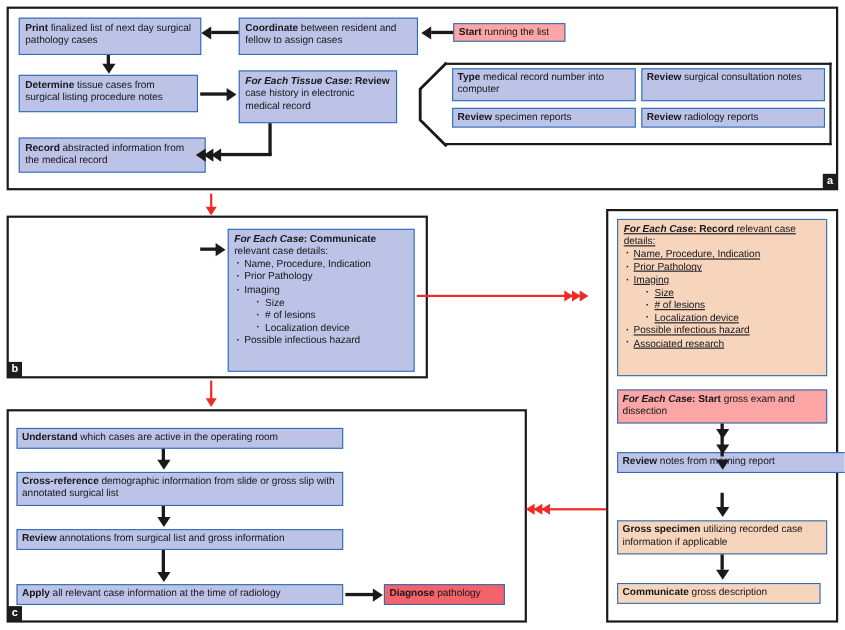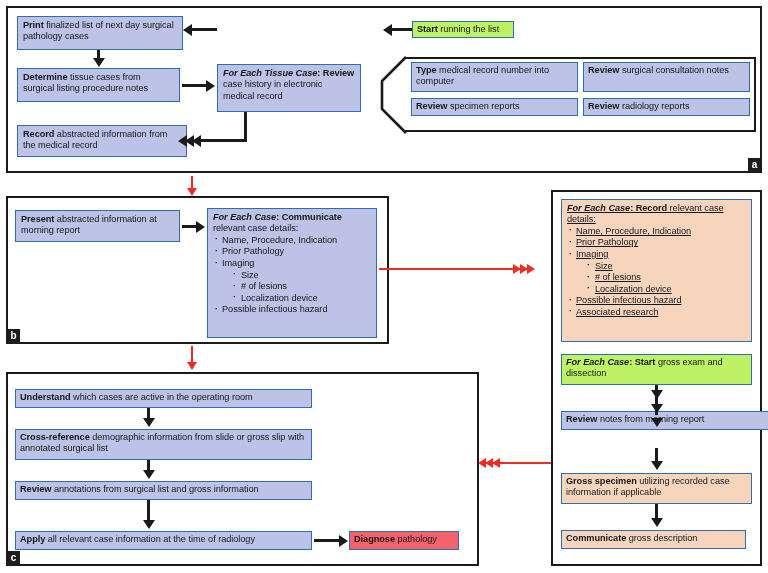--- a/index.html
+++ b/index.html
@@ -40,21 +40,21 @@
     border:1.5px solid #2e6db4;
     background:#bcc3e6;
     color:#16181c;
     font-size:9.2px;
     line-height:11.4px;
     padding:3px 5px;
     letter-spacing:-0.05px;
   }
   .node b{font-weight:bold;}
   .node i{font-style:italic;font-weight:bold;}
-  .node.green{background:#bef264;}
+  .node.green{background:#fca5a5;}
   .node.peach{background:#f7d5bd;}
   .node.red{background:#f4636b;}
   .node.tight{padding:2px 4px;}
 
   .node ul{
     margin:0;padding:0;list-style:none;
   }
   .node ul li{
     position:relative;
     padding-left:9px;
@@ -92,20 +92,23 @@
 <div id="stage">
 
   <div class="panel" style="left:6px;top:6px;width:756px;height:167px;">
     <div class="panel-label" style="right:-1px;bottom:-1px;">a</div>
   </div>
 
   <div class="node" style="left:17px;top:16px;width:166px;height:34px;">
     <b>Print</b><span> finalized list of next day surgical pathology cases</span>
   </div>
 
+  <div class="node" style="left:217px;top:16px;width:163px;height:34px;">
+    <b>Coordinate</b><span> between resident and fellow to assign cases</span>
+  </div>
 
   <div class="node green tight" style="left:412px;top:21px;width:102px;height:17px;">
     <b>Start</b><span> running the list</span>
   </div>
 
   <div class="node" style="left:17px;top:68px;width:163px;height:34px;">
     <b>Determine</b><span> tissue cases from surgical listing procedure notes</span>
   </div>
 
   <div class="node" style="left:217px;top:64px;width:144px;height:48px;">
@@ -153,23 +156,20 @@
   <div class="ah left" style="left:185px;top:134.5px;"></div>
   <div class="ah left" style="left:178px;top:134.5px;"></div>
 
   <div class="ln redv" style="left:191px;top:176px;height:14px;"></div>
   <div class="ah rdown" style="left:187px;top:188px;"></div>
 
   <div class="panel" style="left:6px;top:196px;width:383px;height:148px;">
     <div class="panel-label" style="left:-1px;bottom:-1px;">b</div>
   </div>
 
-  <div class="node" style="left:15px;top:210px;width:165px;height:32px;">
-    <b>Present</b><span> abstracted information at morning report</span>
-  </div>
 
   <div class="node" style="left:207px;top:208px;width:170px;height:130px;">
     <i>For Each Case</i><b>: Communicate</b><span> relevant case details:</span>
     <ul>
       <li><span>Name, Procedure, Indication</span></li>
       <li><span>Prior Pathology</span></li>
       <li><span>Imaging</span>
         <ul>
           <li><span>Size</span></li>
           <li><span># of lesions</span></li>

